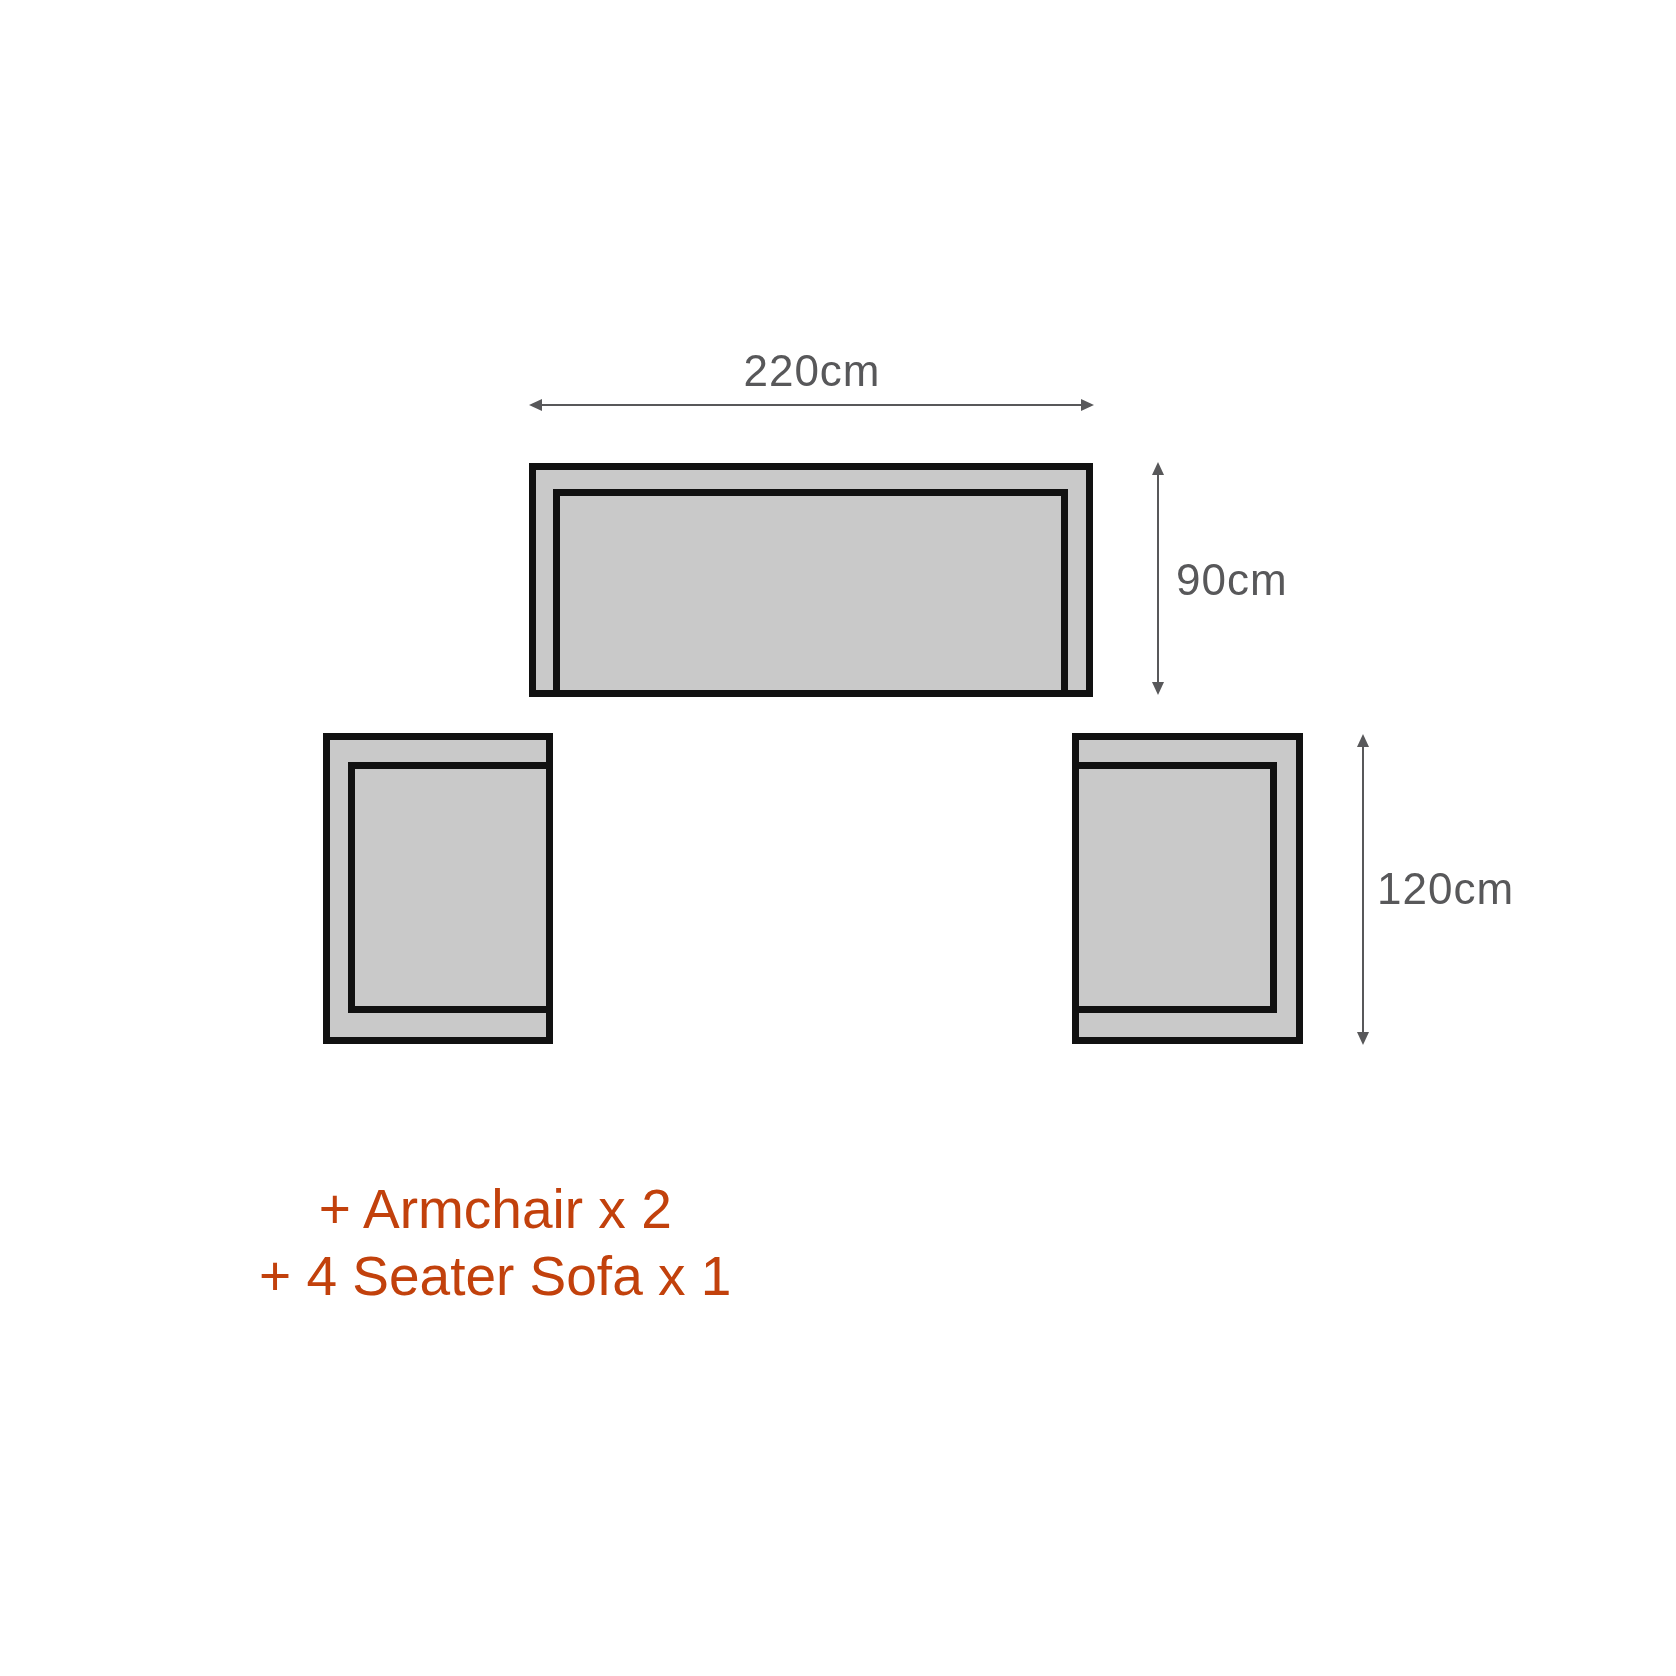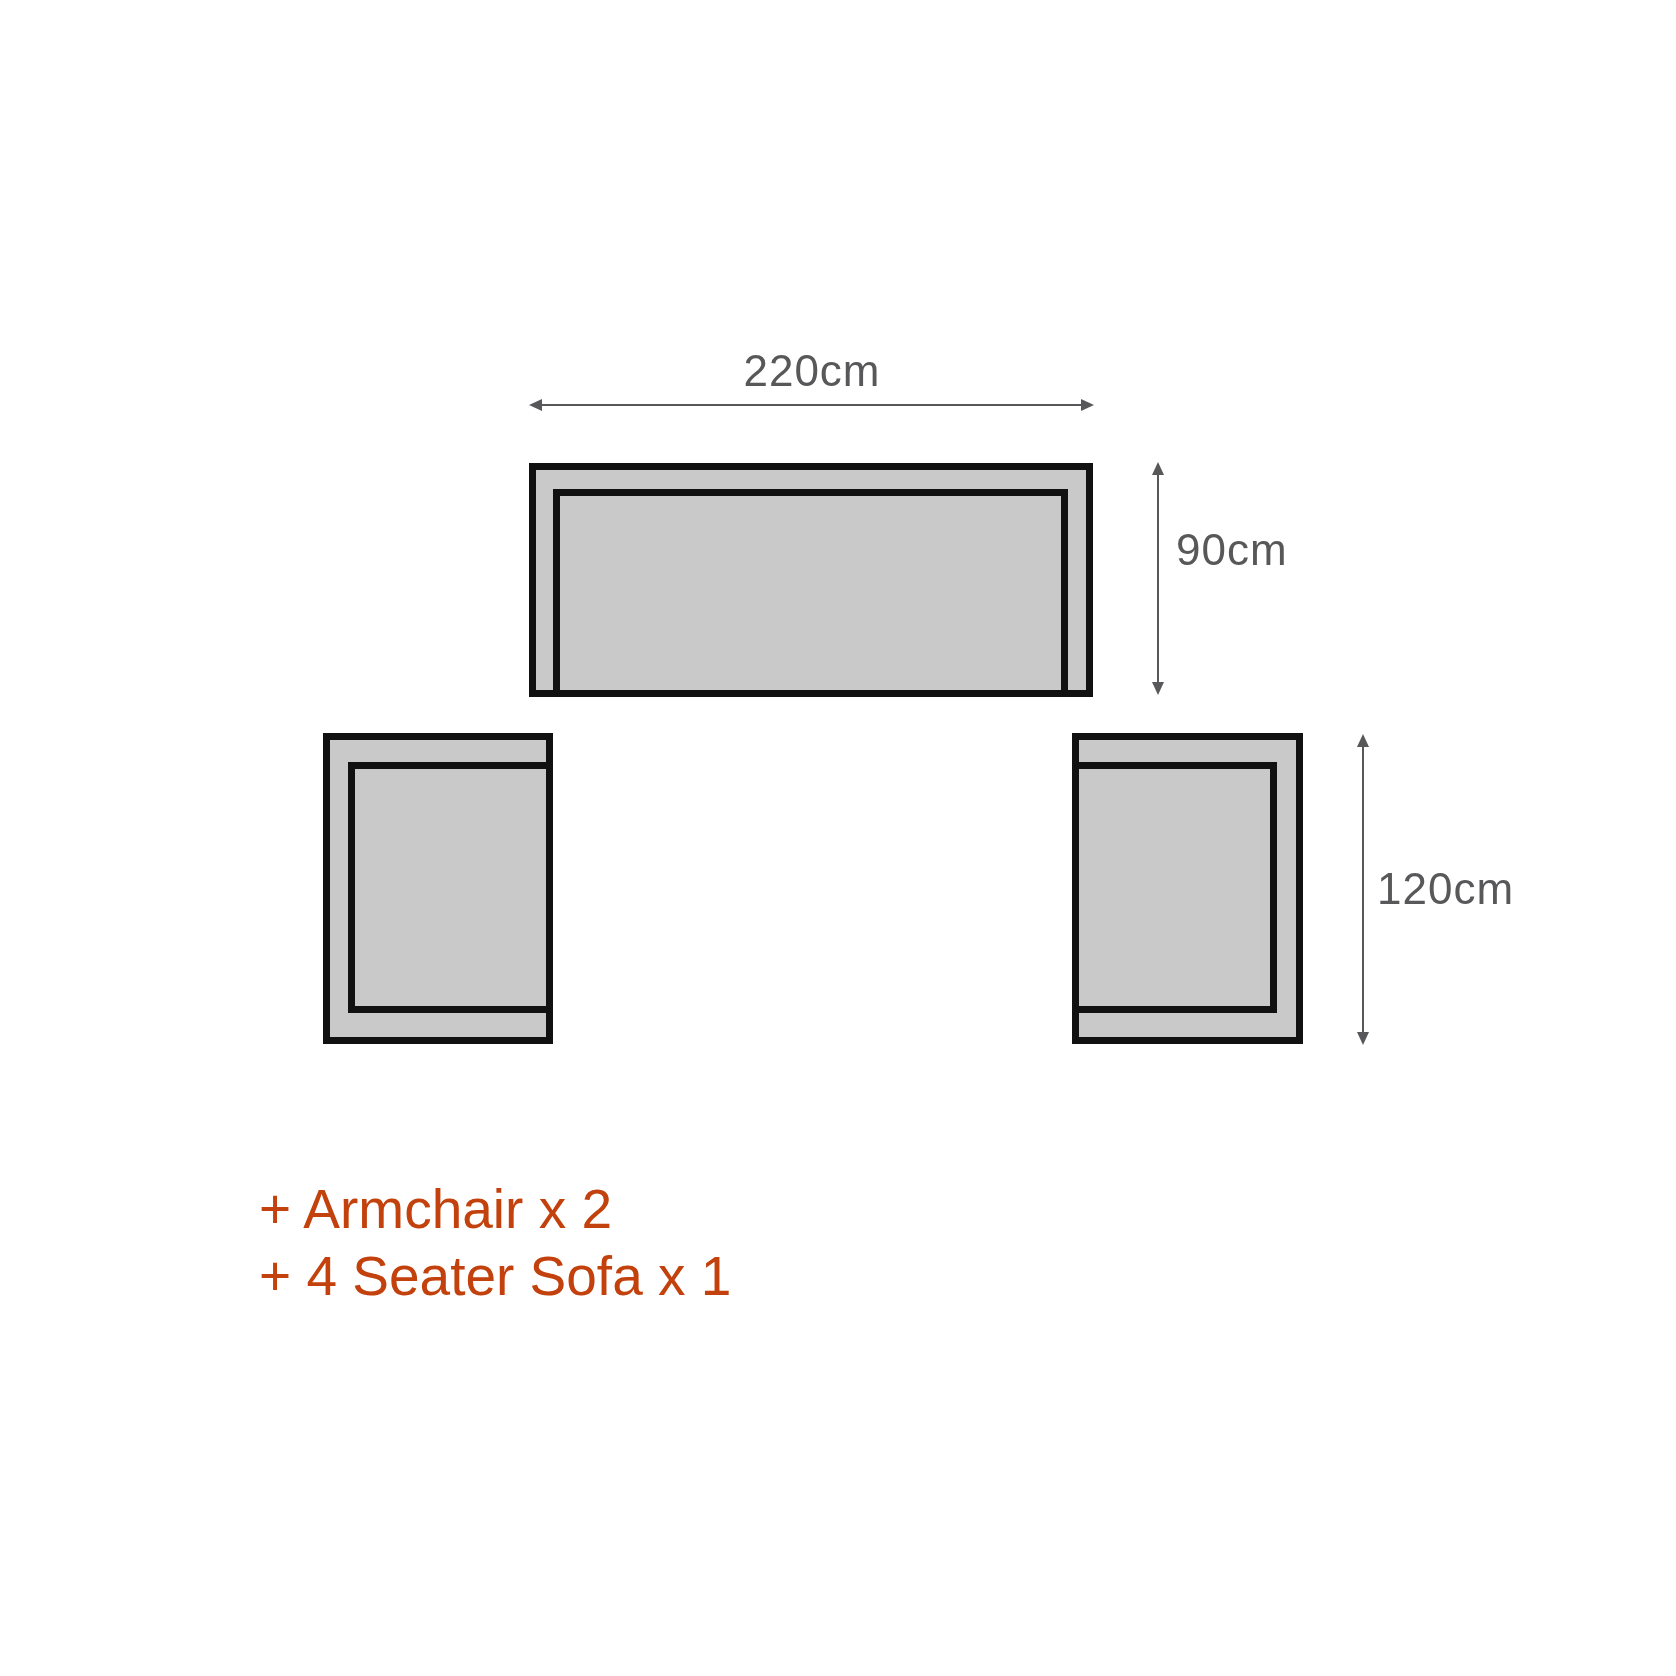--- a/index.html
+++ b/index.html
@@ -5,20 +5,21 @@
   * { margin: 0; padding: 0; box-sizing: border-box; }
   html, body { background: #ffffff; }
   body { font-family: "Liberation Sans", sans-serif; }
 
   .canvas {
     position: relative;
     width: 1676px;
     height: 1676px;
     background: #ffffff;
     overflow: hidden;
+    text-align: center;
   }
 
   
   .shape {
     position: absolute;
     background: #c9c9c9;
     border: 7px solid #111111;
   }
   .sofa { left: 529px; top: 463px; width: 564px; height: 234px; }
   .sofa-seat {
@@ -84,21 +85,21 @@
   
   .dim-label {
     position: absolute;
     color: #58585a;
     font-size: 44px;
     line-height: 44px;
     letter-spacing: 1px;
     white-space: nowrap;
   }
   .label-width { left: 812px; top: 349px; transform: translateX(-50%); }
-  .label-sofa-depth { left: 1176px; top: 528px; }
+  .label-sofa-depth { left: 1176px; top: 558px; }
   .label-chair-depth { left: 1377px; top: 867px; }
 
   
   .legend {
     position: absolute;
     left: 259px; top: 1176px;
     color: #c2410c;
     font-size: 55px;
     line-height: 67px;
     white-space: nowrap;

